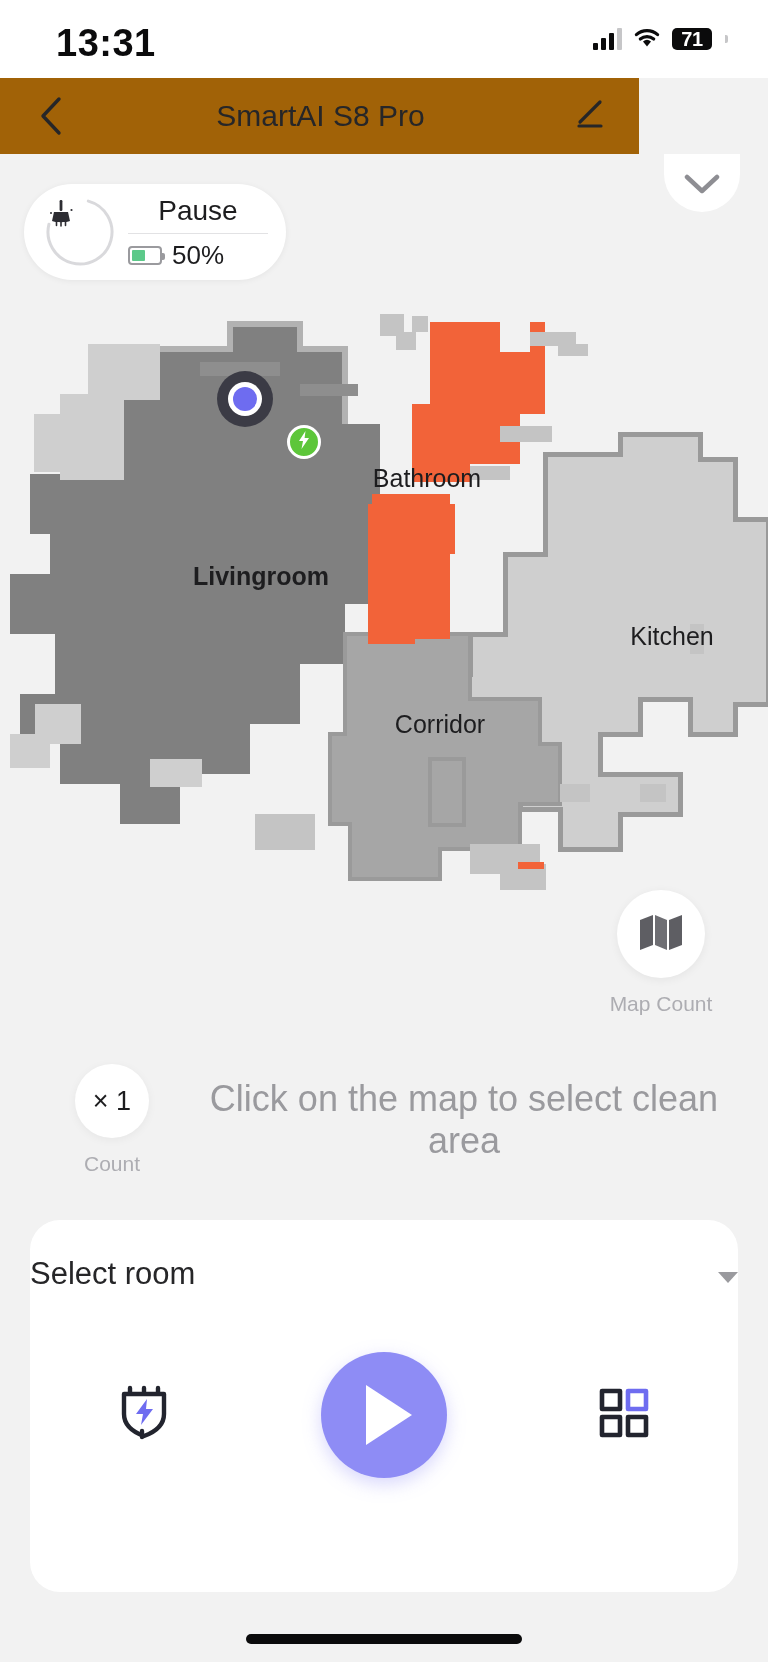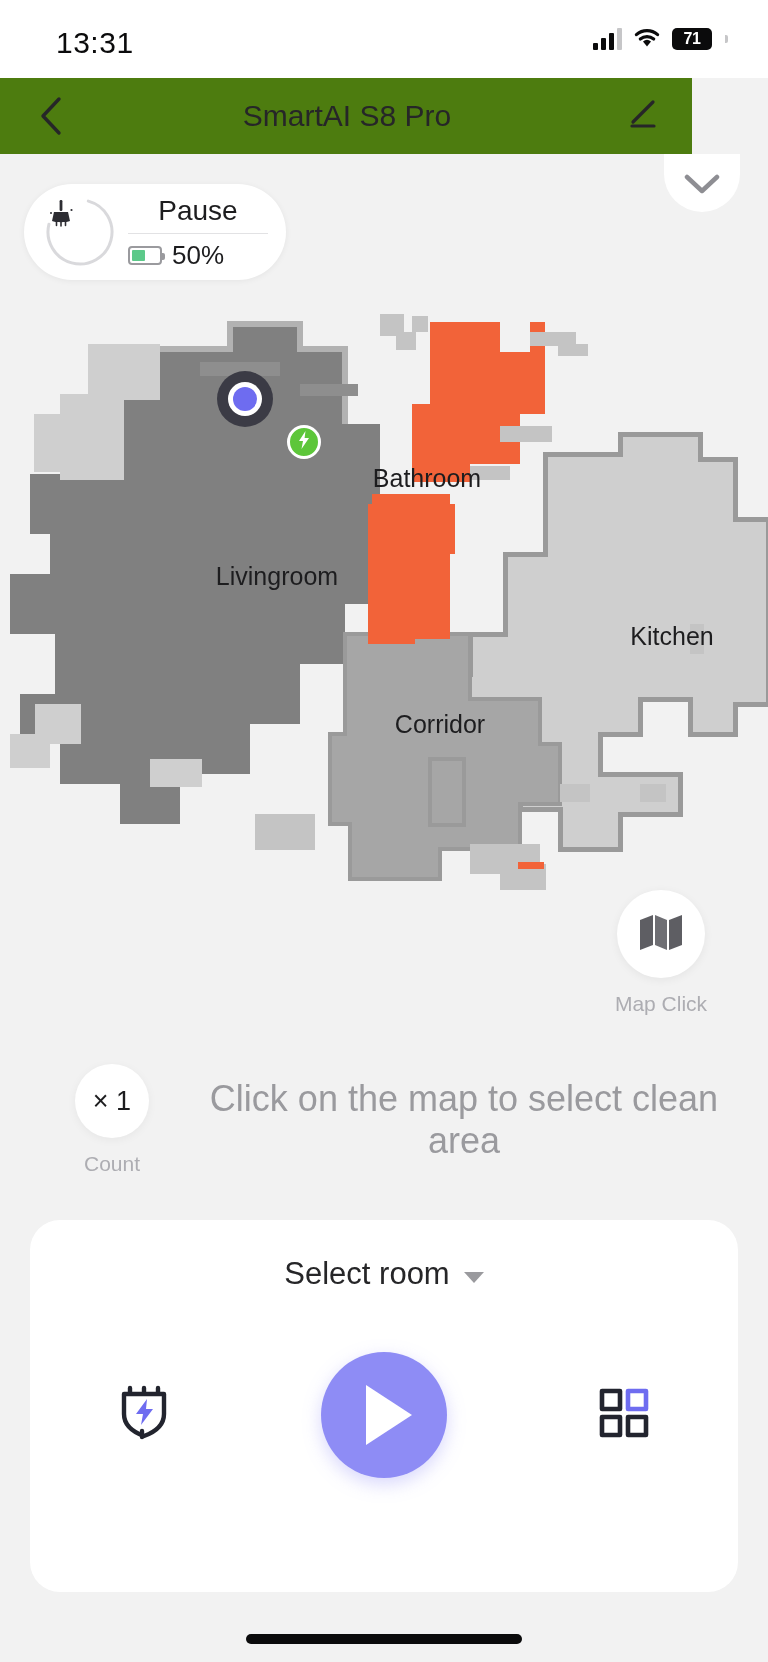--- a/index.html
+++ b/index.html
@@ -11,45 +11,45 @@
   }
   .phone { position: relative; width: 768px; height: 1662px; background: #f2f2f2; }
 
   
   .statusbar {
     position: absolute; top: 0; left: 0; width: 768px; height: 78px;
     background: #ffffff;
     display: flex; align-items: center; justify-content: space-between;
     padding: 0 44px 0 56px;
   }
-  .sb-time { font-size: 30px; font-weight: 400; color: #0b0b0c; letter-spacing: .5px; margin-top: 8px; }
+  .sb-time { font-size: 38px; font-weight: 700; color: #0b0b0c; letter-spacing: .5px; margin-top: 8px; }
   .sb-right { display: flex; align-items: center; gap: 11px; }
   .sig { display: flex; align-items: flex-end; gap: 3px; height: 22px; }
   .sig i { display: block; width: 5px; background: #0b0b0c; border-radius: 1px; }
   .sig i:nth-child(1){ height: 7px; }
   .sig i:nth-child(2){ height: 12px; }
   .sig i:nth-child(3){ height: 17px; }
   .sig i:nth-child(4){ height: 22px; background: #c6c6c8; }
   .batt-body {
     width: 40px; height: 22px; border-radius: 5px; background: #0b0b0c;
-    color: #fff; font-size: 16px; font-weight: 700;
+    color: #fff; font-size: 20px; font-weight: 700;
     display: flex; align-items: center; justify-content: center;
     letter-spacing: -.3px;
   }
   .batt-shell {
     position: absolute; left: 0; top: 0; width: 52px; height: 22px;
     border-radius: 6px; background: #c6c6c8; z-index: -1;
   }
   .batt-wrap { position: relative; width: 52px; height: 22px; }
   .batt-tip { position: absolute; right: -4px; top: 7px; width: 3px; height: 8px; background: #c6c6c8; border-radius: 0 2px 2px 0; }
 
   
   .navbar {
-    position: absolute; top: 78px; left: 0; width: 692px; height: 76px;
-    background: #4d7c0f; display: flex; align-items: center; justify-content: space-between;
+    position: absolute; top: 78px; left: 0; width: 639px; height: 76px;
+    background: #a16207; display: flex; align-items: center; justify-content: space-between;
     padding: 0 26px 0 28px;
   }
   .nav-back { width: 46px; height: 46px; display: flex; align-items: center; justify-content: center; }
   .nav-title { font-size: 30px; color: #262628; font-weight: 400; }
   .nav-edit { width: 46px; height: 46px; display: flex; align-items: center; justify-content: center; }
 
   
   .maparea {
     position: absolute; top: 154px; left: 0; width: 768px; height: 1060px;
     background: #f2f2f2; overflow: hidden;
@@ -127,21 +127,21 @@
     flex: 1; text-align: center; font-size: 36px; color: #9a9a9e;
     line-height: 42px; padding: 14px 6px 0 6px;
   }
 
   
   .sheet {
     position: absolute; left: 30px; top: 1220px; width: 708px; height: 372px;
     background: #ffffff; border-radius: 30px;
   }
   .sheet-head {
-    display: flex; align-items: center; justify-content: center; gap: 14px;
+    display: flex; align-items: center; justify-content: space-between; gap: 14px;
     padding-top: 36px;
   }
   .sheet-title { font-size: 31px; color: #262628; }
   .caret { width: 0; height: 0; border-left: 10px solid transparent; border-right: 10px solid transparent; border-top: 11px solid #9a9a9e; margin-top: 6px; }
   .sheet-ctrls {
     position: absolute; left: 0; top: 132px; width: 708px;
     display: flex; align-items: center; justify-content: space-between;
     padding: 0 78px;
   }
   .play {
@@ -294,21 +294,21 @@
           <rect x="470" y="540" width="70" height="30"></rect>
           <rect x="500" y="560" width="46" height="26"></rect>
           <rect x="560" y="480" width="30" height="18"></rect>
           <rect x="690" y="320" width="14" height="30"></rect>
           <rect x="640" y="480" width="26" height="18"></rect>
         </g>
         <rect x="518" y="558" width="26" height="7" fill="#f26339"></rect>
       </svg>
 
       
-      <div class="roomlabel" style="left:277px; top:272px;">Livingroom</div>
+      <div class="roomlabel" style="left:261px; top:272px;font-weight:bold;">Livingroom</div>
       <div class="roomlabel" style="left:427px; top:174px;">Bathroom</div>
       <div class="roomlabel" style="left:672px; top:332px;">Kitchen</div>
       <div class="roomlabel" style="left:440px; top:420px;">Corridor</div>
 
       
       <div class="robot" style="left:245px; top:95px;">
         <span class="inner-ring">
             <span class="core"></span>
           </span>
       </div>
@@ -324,21 +324,21 @@
     <div class="mapedit">
       <div class="circle-btn">
         <span>
           <svg width="46" height="40" viewBox="0 0 46 40">
             <path d="M2 8l13-5v30L2 38V8z" fill="#5e5e63"></path>
             <path d="M17 3l12 5v30l-12-5V3z" fill="#6e6e73"></path>
             <path d="M31 8l13-5v30l-13 5V8z" fill="#5e5e63"></path>
           </svg>
         </span>
       </div>
-      <div class="btn-caption">Map Click</div>
+      <div class="btn-caption">Map Count</div>
     </div>
 
     <div class="ctrlrow">
       <div class="ctrl-side">
         <div class="count-btn">× 1</div>
         <div class="btn-caption">Count</div>
       </div>
       <div class="hint">Click on the map to select clean area</div>
     </div>
   </div>

